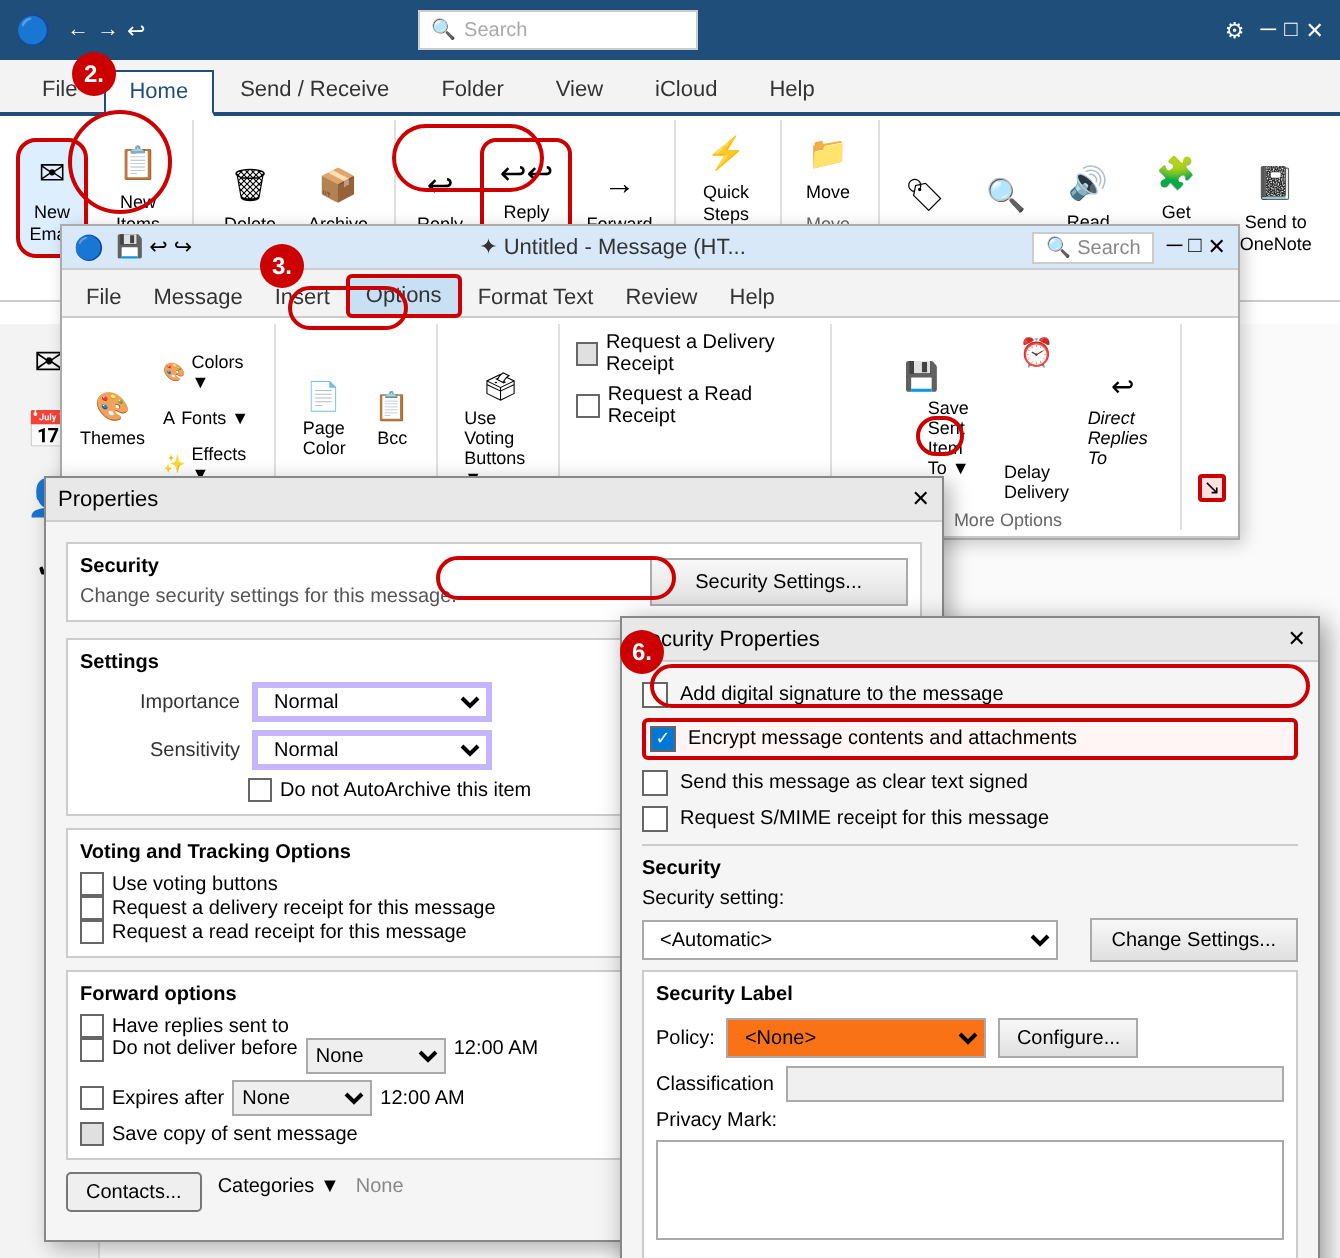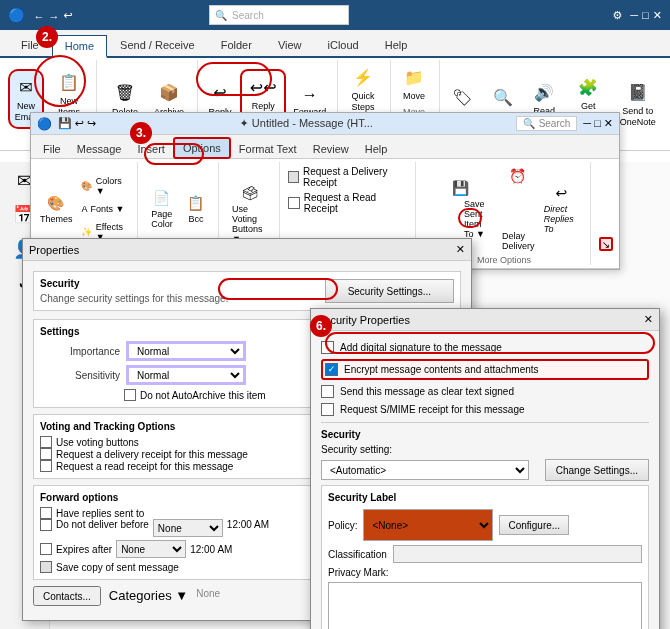--- a/index.html
+++ b/index.html
@@ -40,21 +40,21 @@
     .sec-body { padding: 10px; }
     .sec-checkbox-row { display: flex; align-items: center; gap: 6px; margin-bottom: 5px; font-size: 10px; }
     .sec-checkbox { width: 13px; height: 13px; border: 1px solid #666; background: white; }
     .sec-checkbox.checked { background: #0078d4; }
     .sec-checkbox.checked::after { content: '✓'; color: white; font-size: 9px; display: flex; align-items: center; justify-content: center; }
     .highlighted-row { border: 2px solid #c00; border-radius: 3px; padding: 2px; background: #fff5f5; }
     .sec-select { height: 20px; font-size: 10px; border: 1px solid #aaa; background: white; padding: 1px 4px; flex: 1; }
     .sec-btn { height: 22px; padding: 2px 10px; font-size: 10px; border: 1px solid #aaa; background: linear-gradient(to bottom, #f8f8f8, #e0e0e0); cursor: pointer; }
     .sec-label-section { border: 1px solid #ccc; padding: 6px; background: white; margin-top: 4px; }
     .sec-form-row2 { display: flex; align-items: center; gap: 6px; margin-bottom: 4px; font-size: 10px; }
-    .sec-policy-select { height: 32px; font-size: 10px; border: 1px solid #aaa; background: #c2410c; padding: 1px 4px; width: 130px; }
+    .sec-policy-select { height: 20px; font-size: 10px; border: 1px solid #aaa; background: #f97316; padding: 1px 4px; width: 130px; }
     .sec-configure-btn { height: 20px; padding: 2px 8px; font-size: 10px; border: 1px solid #aaa; background: linear-gradient(to bottom, #f8f8f8, #e0e0e0); cursor: pointer; }
     .sec-class-input { height: 18px; font-size: 10px; border: 1px solid #aaa; background: #f0f0f0; padding: 1px 4px; flex: 1; }
     .privacy-textarea { width: 100%; height: 50px; font-size: 10px; border: 1px solid #aaa; background: white; resize: none; margin-top: 2px; }
 
     
     .step-circle { position: absolute; width: 22px; height: 22px; border-radius: 50%; background: #cc0000; color: white; font-size: 12px; font-weight: bold; display: flex; align-items: center; justify-content: center; z-index: 100; }
 
     
     .red-circle { position: absolute; border: 2px solid #cc0000; border-radius: 50%; z-index: 50; pointer-events: none; }
     .red-oval { position: absolute; border: 2px solid #cc0000; border-radius: 20px; z-index: 50; pointer-events: none; }
@@ -397,21 +397,21 @@
         <span style="font-size:10px;">12:00 AM</span>
       </div>
       <div class="checkbox-row">
         <div class="checkbox-box" style="background:#e0e0e0;"></div>
         <span>Save copy of sent message</span>
       </div>
     </div>
 
     <div style="display:flex; gap:8px; margin-bottom:4px;">
       <button style="font-size:10px; height:20px; padding:1px 8px; cursor:pointer;">Contacts...</button>
-      <span style="font-size:13px; padding-top:2px;">Categories ▼</span>
+      <span style="font-size:10px; padding-top:2px;">Categories ▼</span>
       <span style="font-size:10px; padding-top:2px; color:#888;">None</span>
     </div>
   </div>
 </div>
 
 <div class="security-dialog">
   <div class="sec-titlebar">
     <span>Security Properties</span>
     <div style="margin-left:auto; display:flex; gap:3px;">
       <span style="cursor:pointer; font-size:11px;">✕</span>

